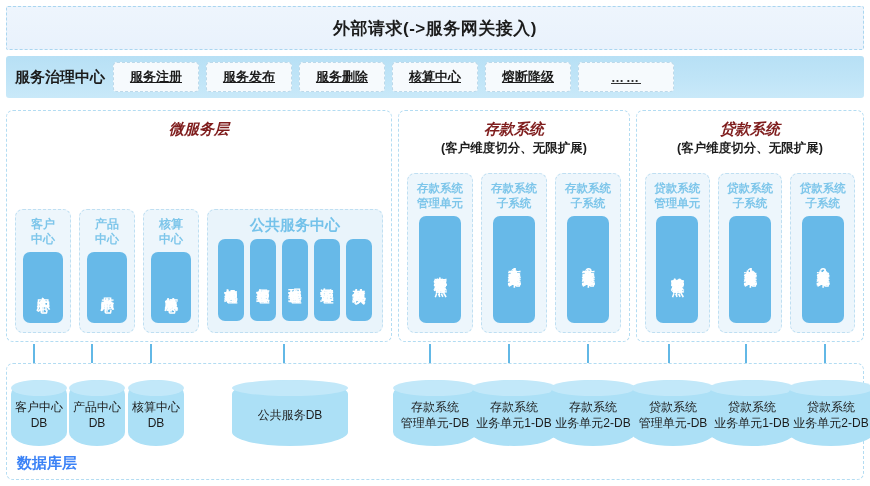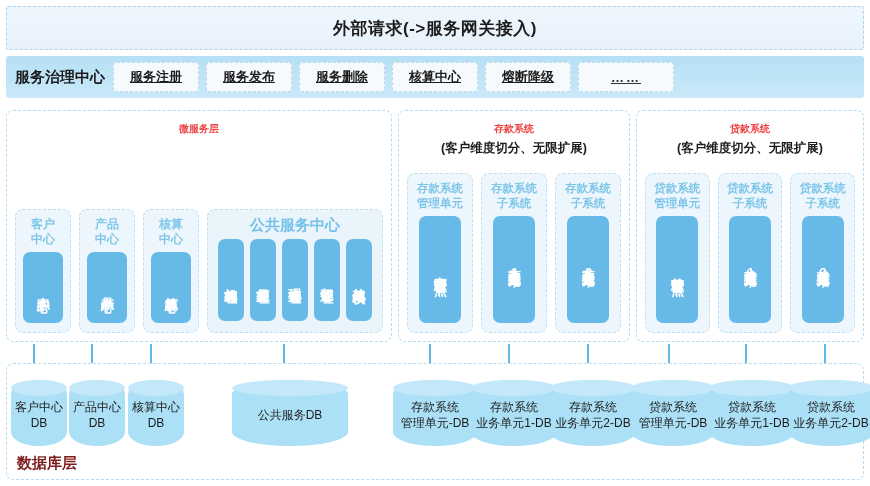--- a/index.html
+++ b/index.html
@@ -80,22 +80,23 @@
     border: 1.5px dashed #b3dcf2;
     border-radius: 7px;
     padding-top: 8px;
   }
   #sec-micro   { left: 0px;   width: 386px; }
   #sec-deposit { left: 392px; width: 232px; }
   #sec-loan    { left: 630px; width: 228px; }
 
   .sec-title {
     text-align: center;
-    font-size: 10px; font-weight: bold; color: #ef4444;
+    font-size: 15px; font-weight: bold; color: #7f1d1d;
     line-height: 20px;
+    font-style: italic;
   }
   .sec-sub {
     text-align: center;
     font-size: 12.5px; font-weight: bold; color: #1c1c1c;
     line-height: 18px;
   }
 
   
   .cards {
     position: absolute;
@@ -189,21 +190,21 @@
     position: absolute;
     left: 6px; top: 363px;
     width: 858px; height: 117px;
     border: 1.5px dashed #b3dcf2;
     border-radius: 7px;
     background: #ffffff;
   }
   .db-label {
     position: absolute;
     left: 10px; bottom: 6px;
-    font-size: 15px; font-weight: bold; color: #7f1d1d;
+    font-size: 15px; font-weight: bold; color: #3b82f6;
   }
   .cyl {
     position: absolute;
     top: 16px; height: 66px;
     background: #ace0f6;
     border-radius: 50% / 14px;
     display: flex; align-items: center; justify-content: center;
     text-align: center;
     font-size: 12px; color: #1c1c1c; line-height: 16px;
     white-space: pre-line;

